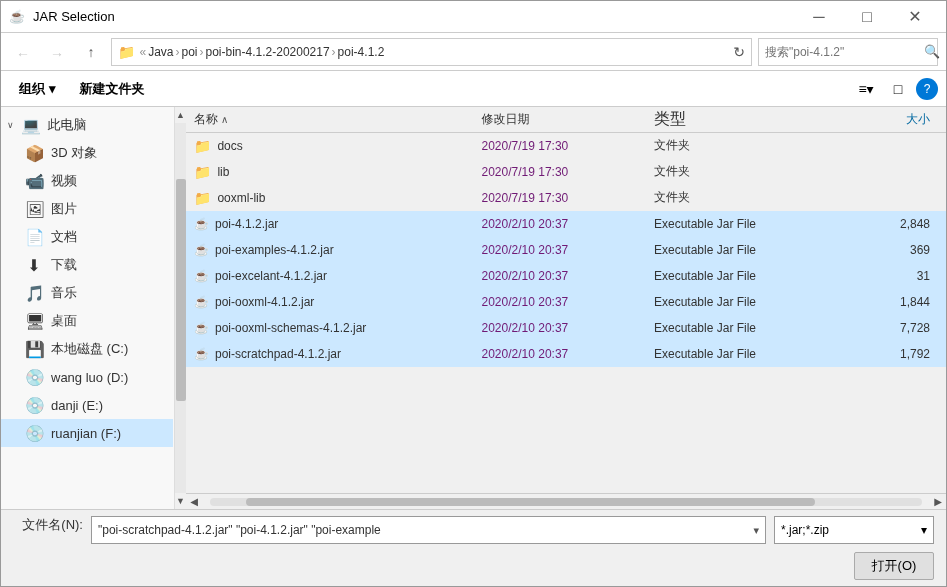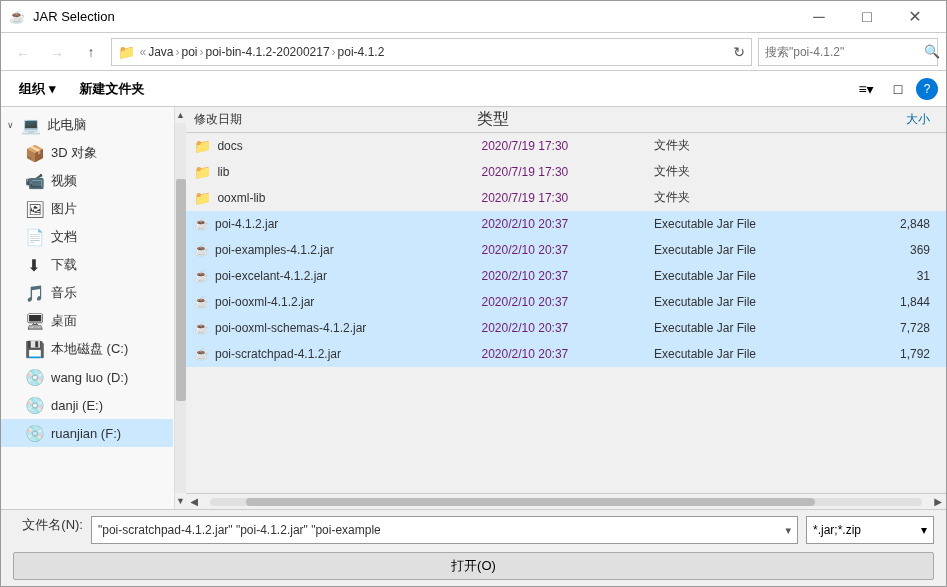--- a/index.html
+++ b/index.html
@@ -300,36 +300,35 @@
       padding: 0 6px;
       font-size: 12px;
       display: flex;
       align-items: center;
       justify-content: space-between;
       cursor: pointer;
     }
     .bottom-input-text { color: #333; }
     .bottom-input-arrow { color: #555; font-size: 11px; }
     .bottom-select {
-      width: 128px;
+      width: 160px;
       height: 28px;
       border: 1px solid #999;
       background: #fff;
       display: flex;
       align-items: center;
       justify-content: space-between;
       padding: 0 6px;
       font-size: 12px;
       cursor: pointer;
     }
     .bottom-actions {
       display: flex;
       justify-content: flex-end;
       gap: 8px;
-      flex-direction: column;
     }
     .action-btn {
       min-width: 80px;
       height: 28px;
       border: 1px solid #aaa;
       background: #f0f0f0;
       cursor: pointer;
       font-size: 13px;
       display: flex;
       align-items: center;
@@ -465,20 +464,24 @@
         <div style="flex:1;background:#e8e8e8;position:relative;">
           <div style="position:absolute;left:1px;top:15%;width:10px;height:60%;background:#bbb;border-radius:2px;"></div>
         </div>
         <div style="height:16px;display:flex;align-items:center;justify-content:center;cursor:pointer;font-size:9px;color:#555;">▼</div>
       </div>
     </div>
 
     <div class="file-list">
 
       <div class="file-list-header">
+        <div class="col-name">
+          <span>名称</span>
+          <span class="col-sort-arrow">∧</span>
+        </div>
         <div class="col-date">
           <span>修改日期</span>
         </div>
         <div class="col-type">
           <span>类型</span>
         </div>
         <div class="col-size">
           <span>大小</span>
         </div>
       </div>

